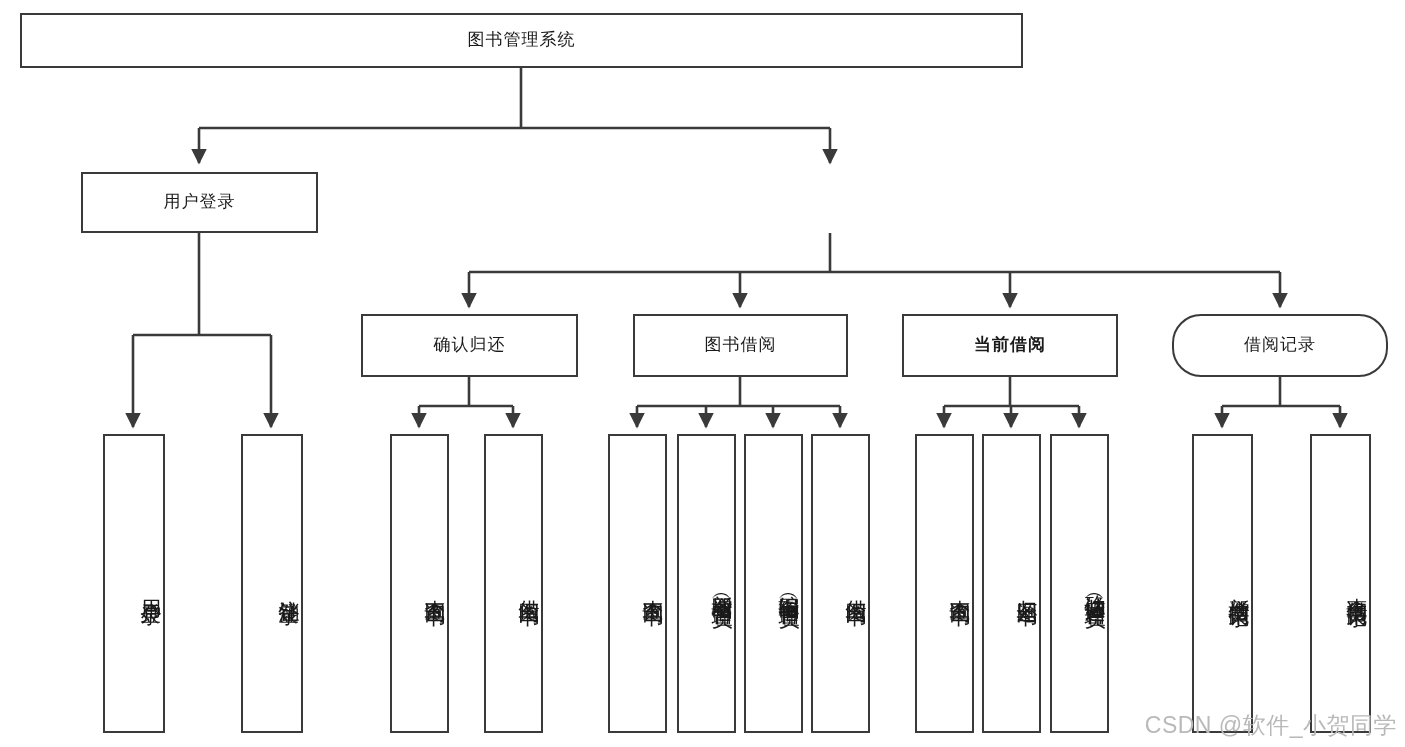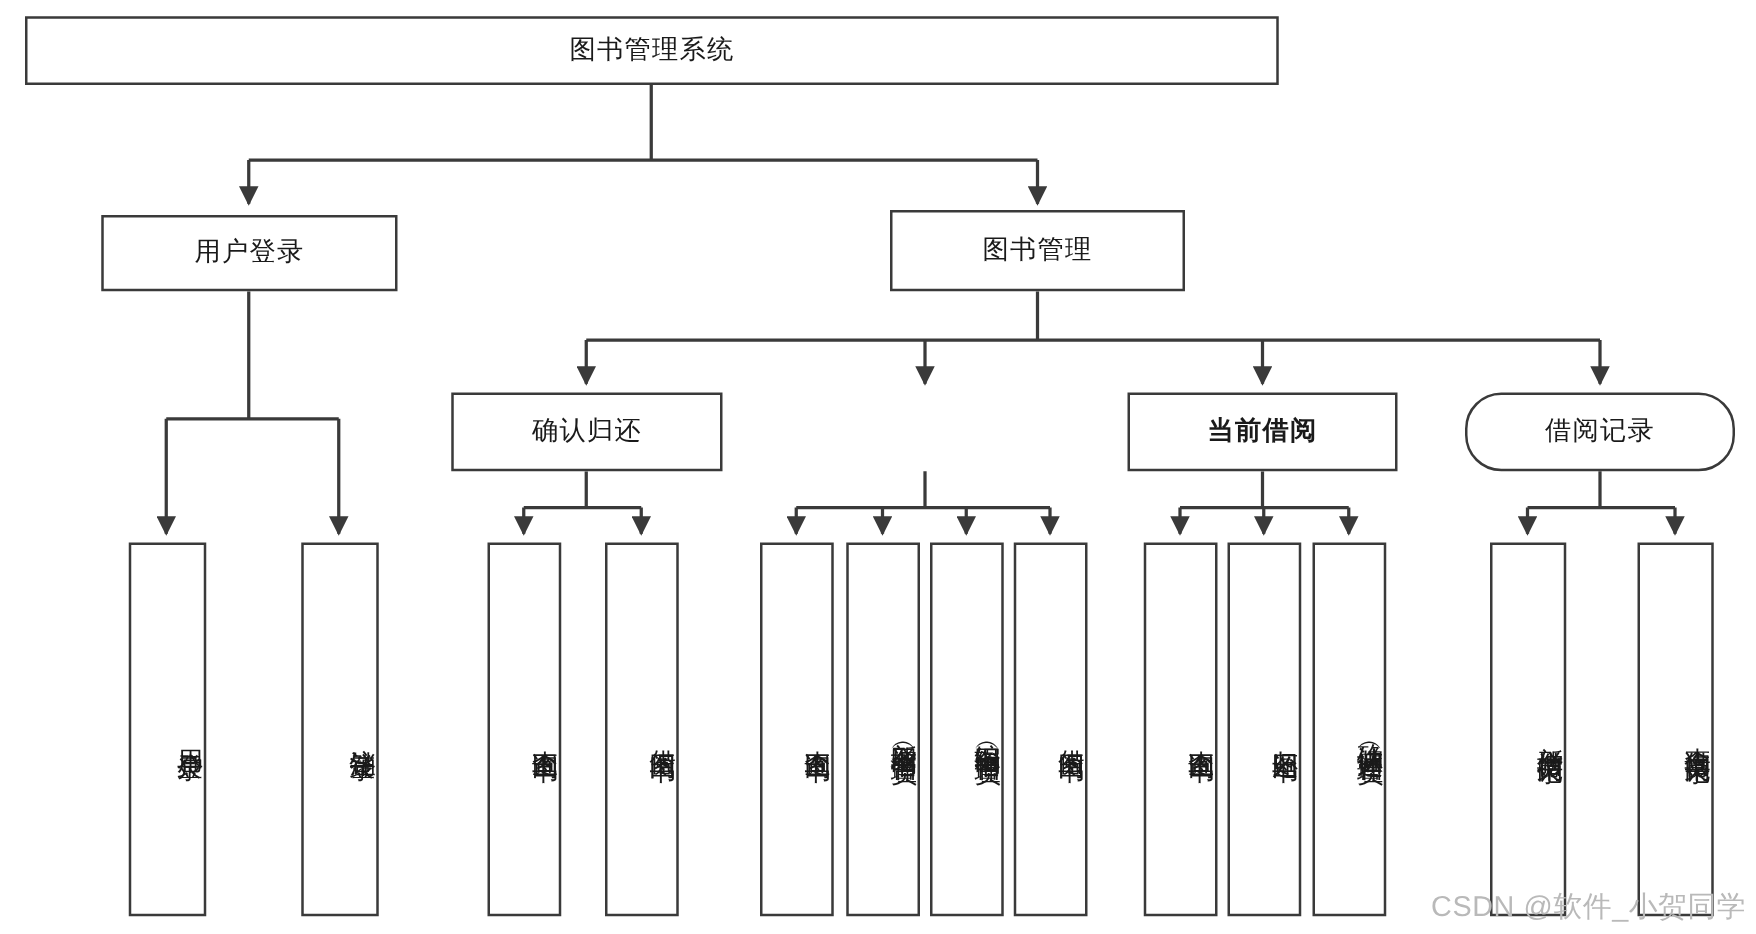--- a/index.html
+++ b/index.html
@@ -32,21 +32,21 @@
     background: #ffffff;
     border: 2px solid #3a3a3a;
     display: flex;
     align-items: center;
     justify-content: center;
     color: #1a1a1a;
     line-height: 1.18;
     text-align: center;
   }
   .node.horiz {
-    font-size: 21px;
+    font-size: 17px;
     letter-spacing: 1px;
   }
   .node.vert {
     font-size: 21px;
     writing-mode: vertical-rl;
     text-orientation: upright;
     letter-spacing: 2px;
     align-items: flex-start;
     justify-content: center;
     padding-top: 6px;
@@ -130,28 +130,28 @@
   </svg>
 
   <div class="node horiz" style="left:20px; top:13px; width:1003px; height:55px;">
     <span class="label">图书管理系统</span>
   </div>
 
   <div class="node horiz" style="left:81px; top:172px; width:237px; height:61px;">
     <span class="label">用户登录</span>
   </div>
 
-  <div class="node horiz" style="left:712px; top:168px; width:236px; height:65px;">
-    <span class="label">图书管理</span>
-  </div>
 
   <div class="node horiz" style="left:361px; top:314px; width:217px; height:63px;">
     <span class="label">确认归还</span>
   </div>
 
+  <div class="node horiz" style="left:633px; top:314px; width:215px; height:63px;">
+    <span class="label">图书借阅</span>
+  </div>
 
   <div class="node horiz" style="left:902px; top:314px; width:216px; height:63px;font-weight:bold;">
     <span class="label">当前借阅</span>
   </div>
 
   <div class="node horiz" style="left:1172px; top:314px; width:216px; height:63px;border-radius:29px;">
     <span class="label">借阅记录</span>
   </div>
 
   <div class="node vert" style="left:103px; top:434px; width:62px; height:299px;">

